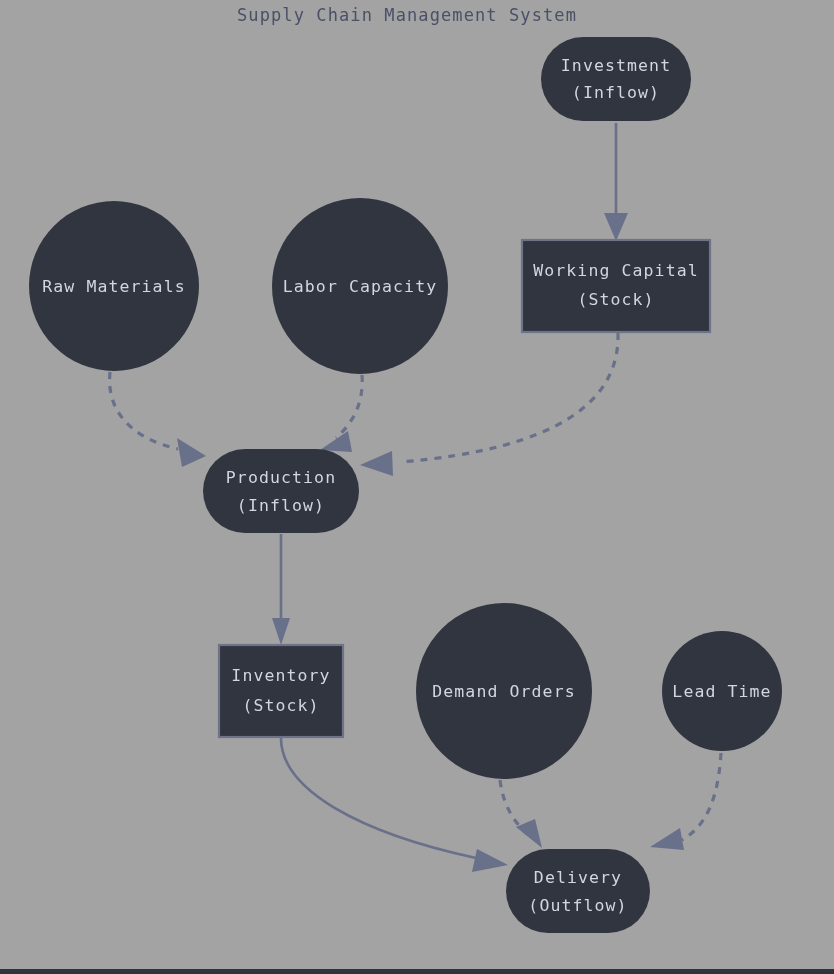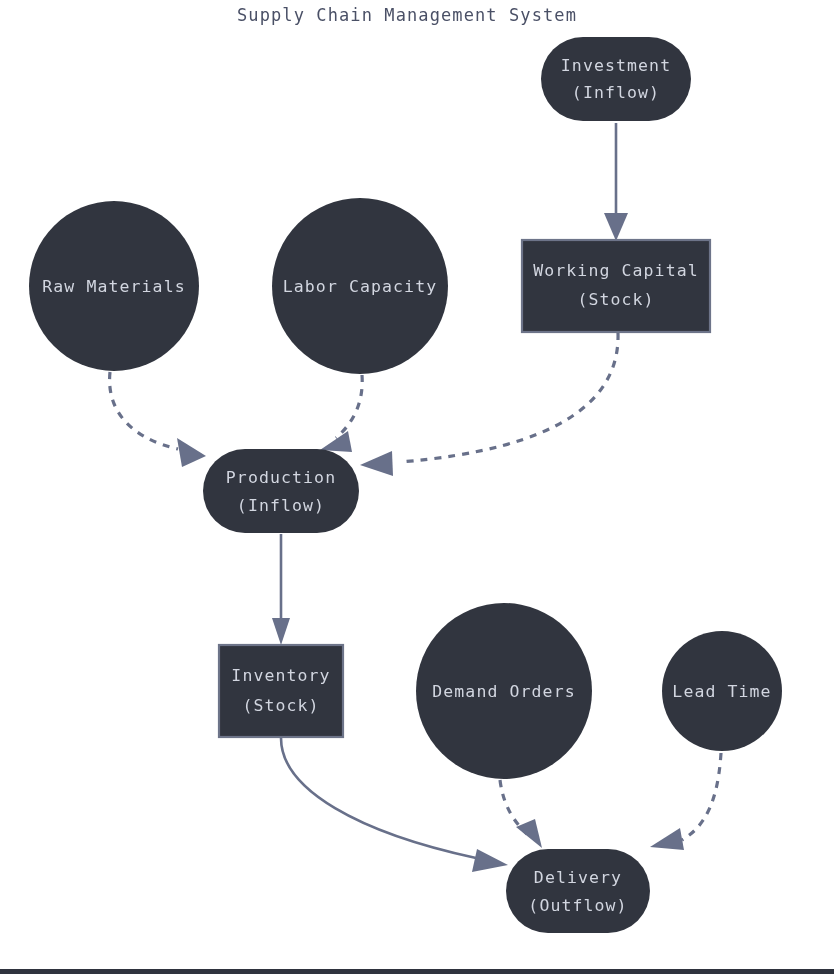--- a/index.html
+++ b/index.html
@@ -4,21 +4,21 @@
 <style>
   html, body {
     margin: 0;
     padding: 0;
     background: #aab0c0;
   }
   #canvas {
     position: relative;
     width: 834px;
     height: 974px;
-    background: #ffffff;
+    background: #a3a3a3;
     overflow: hidden;
     font-family: "DejaVu Sans Mono", "Liberation Mono", monospace;
   }
   #diagram-svg {
     position: absolute;
     left: 0;
     top: 0;
     width: 834px;
     height: 974px;
   }

